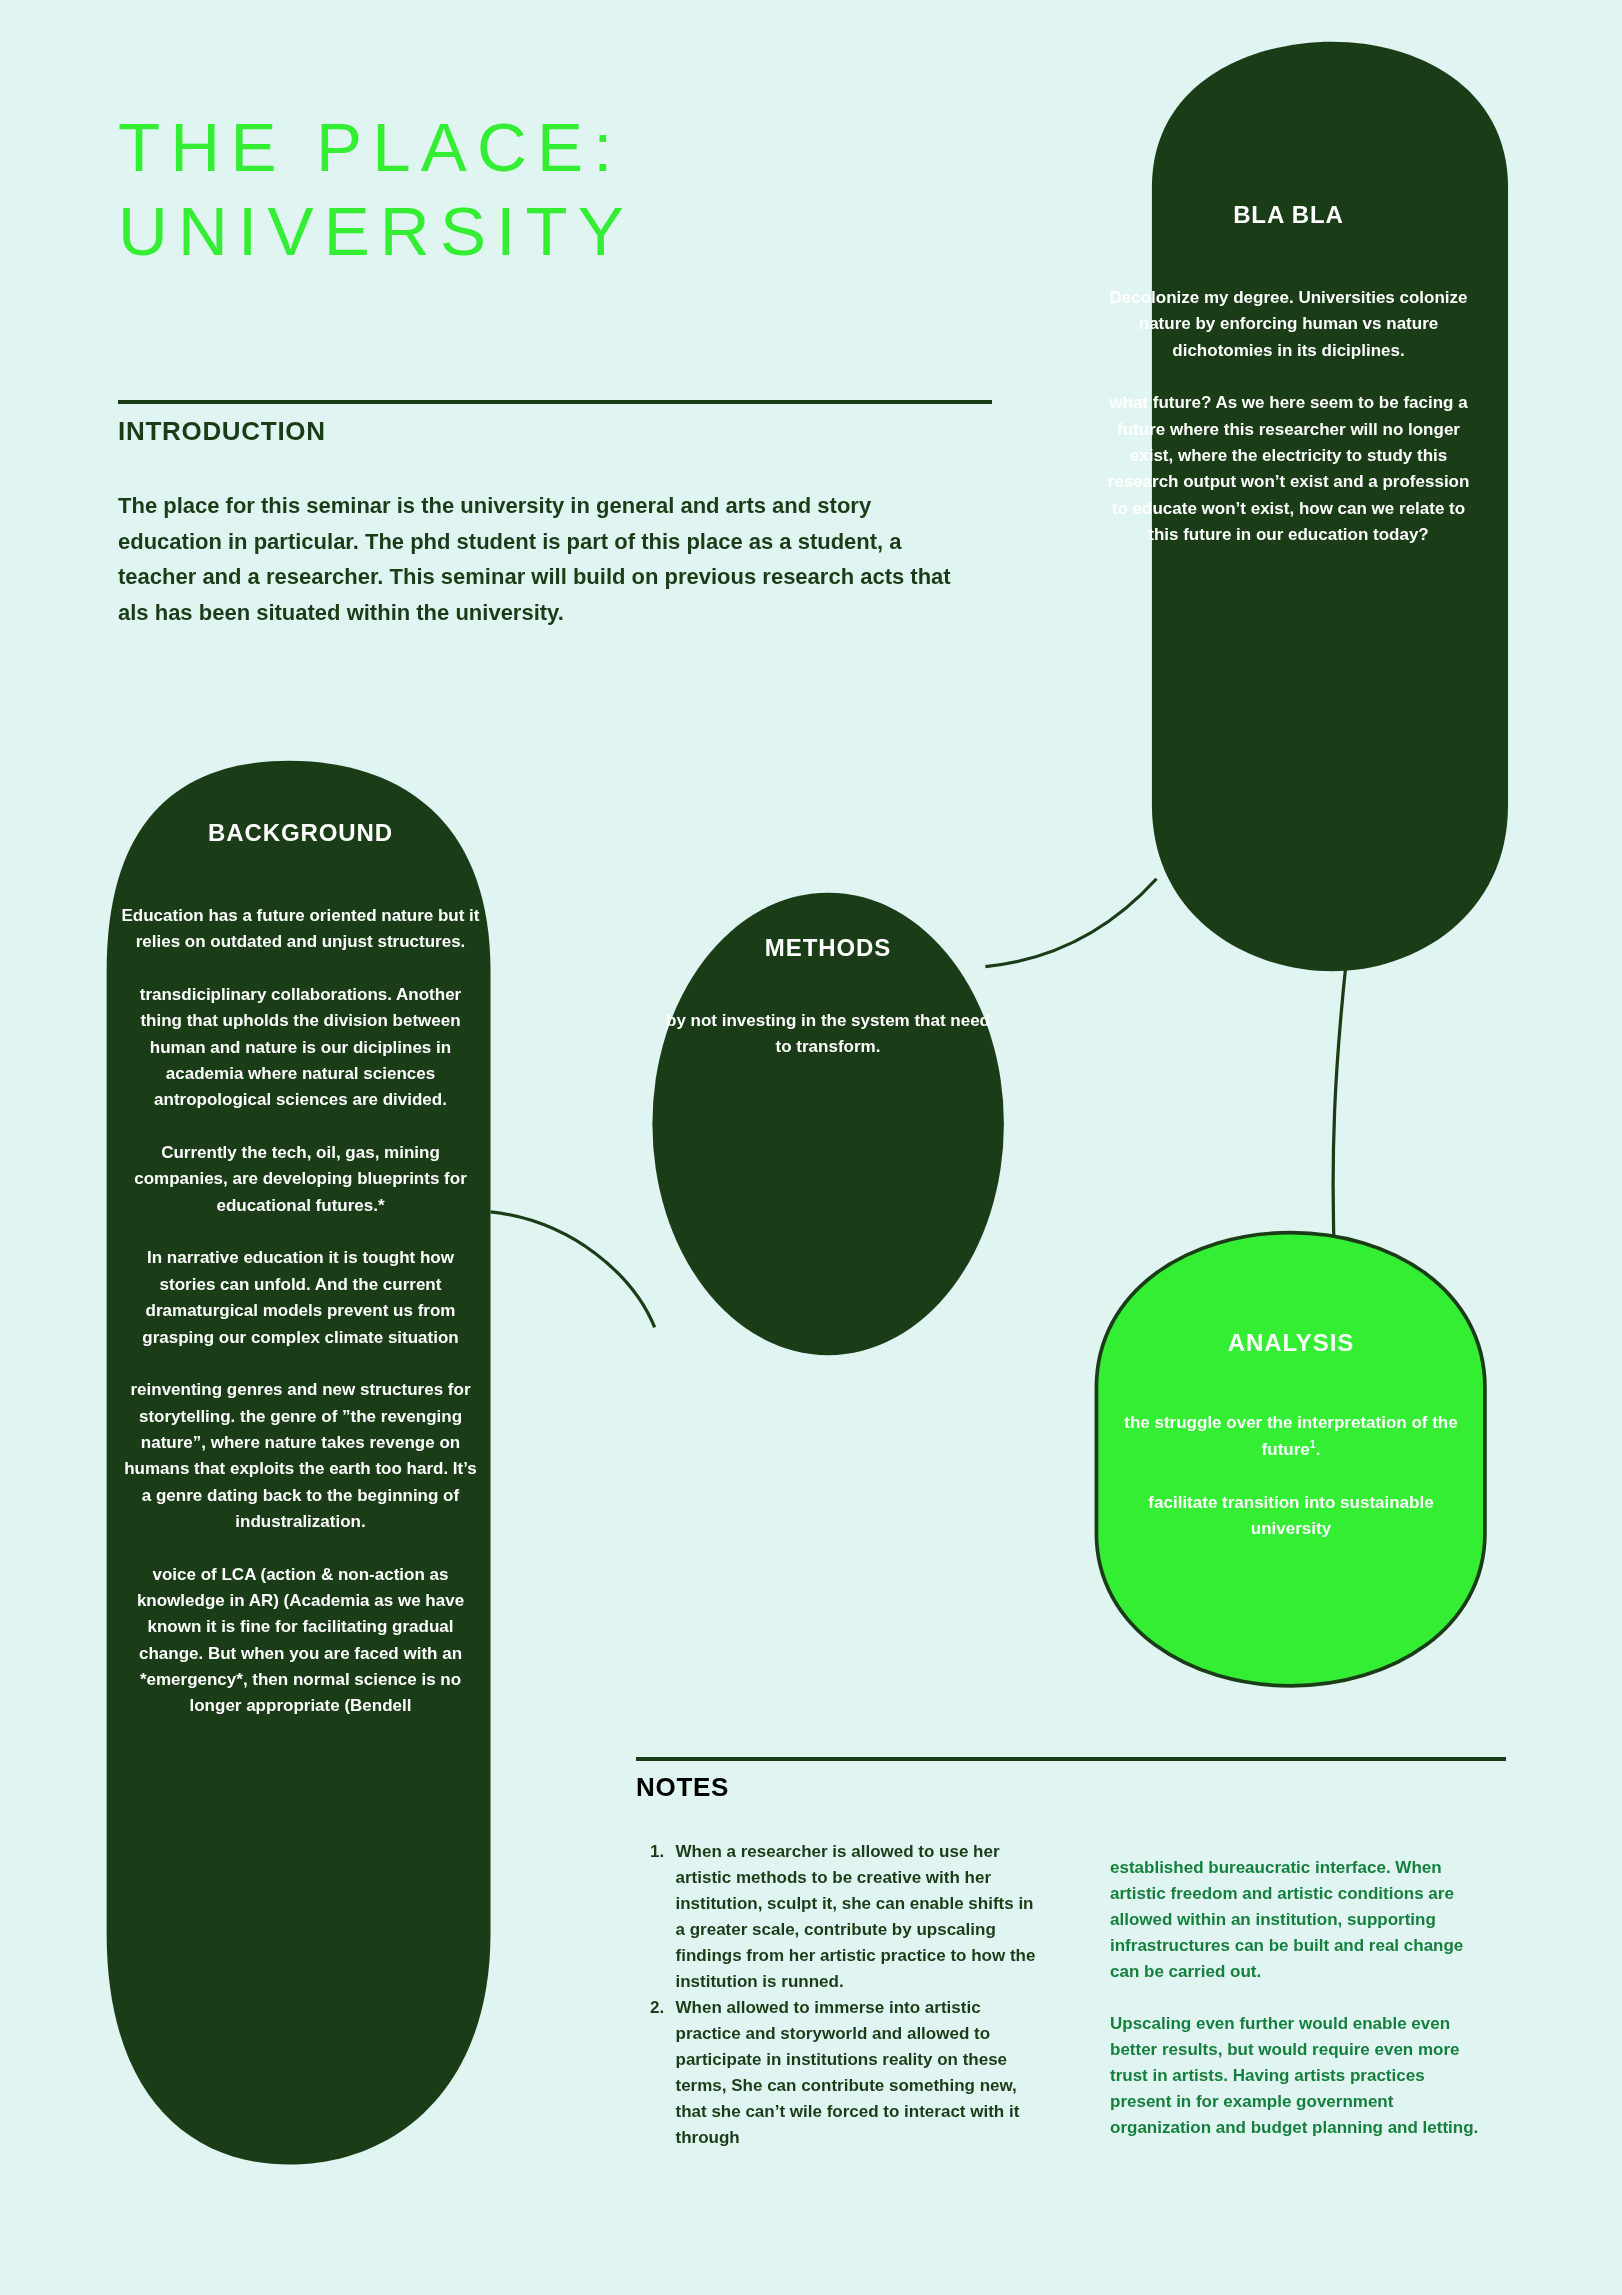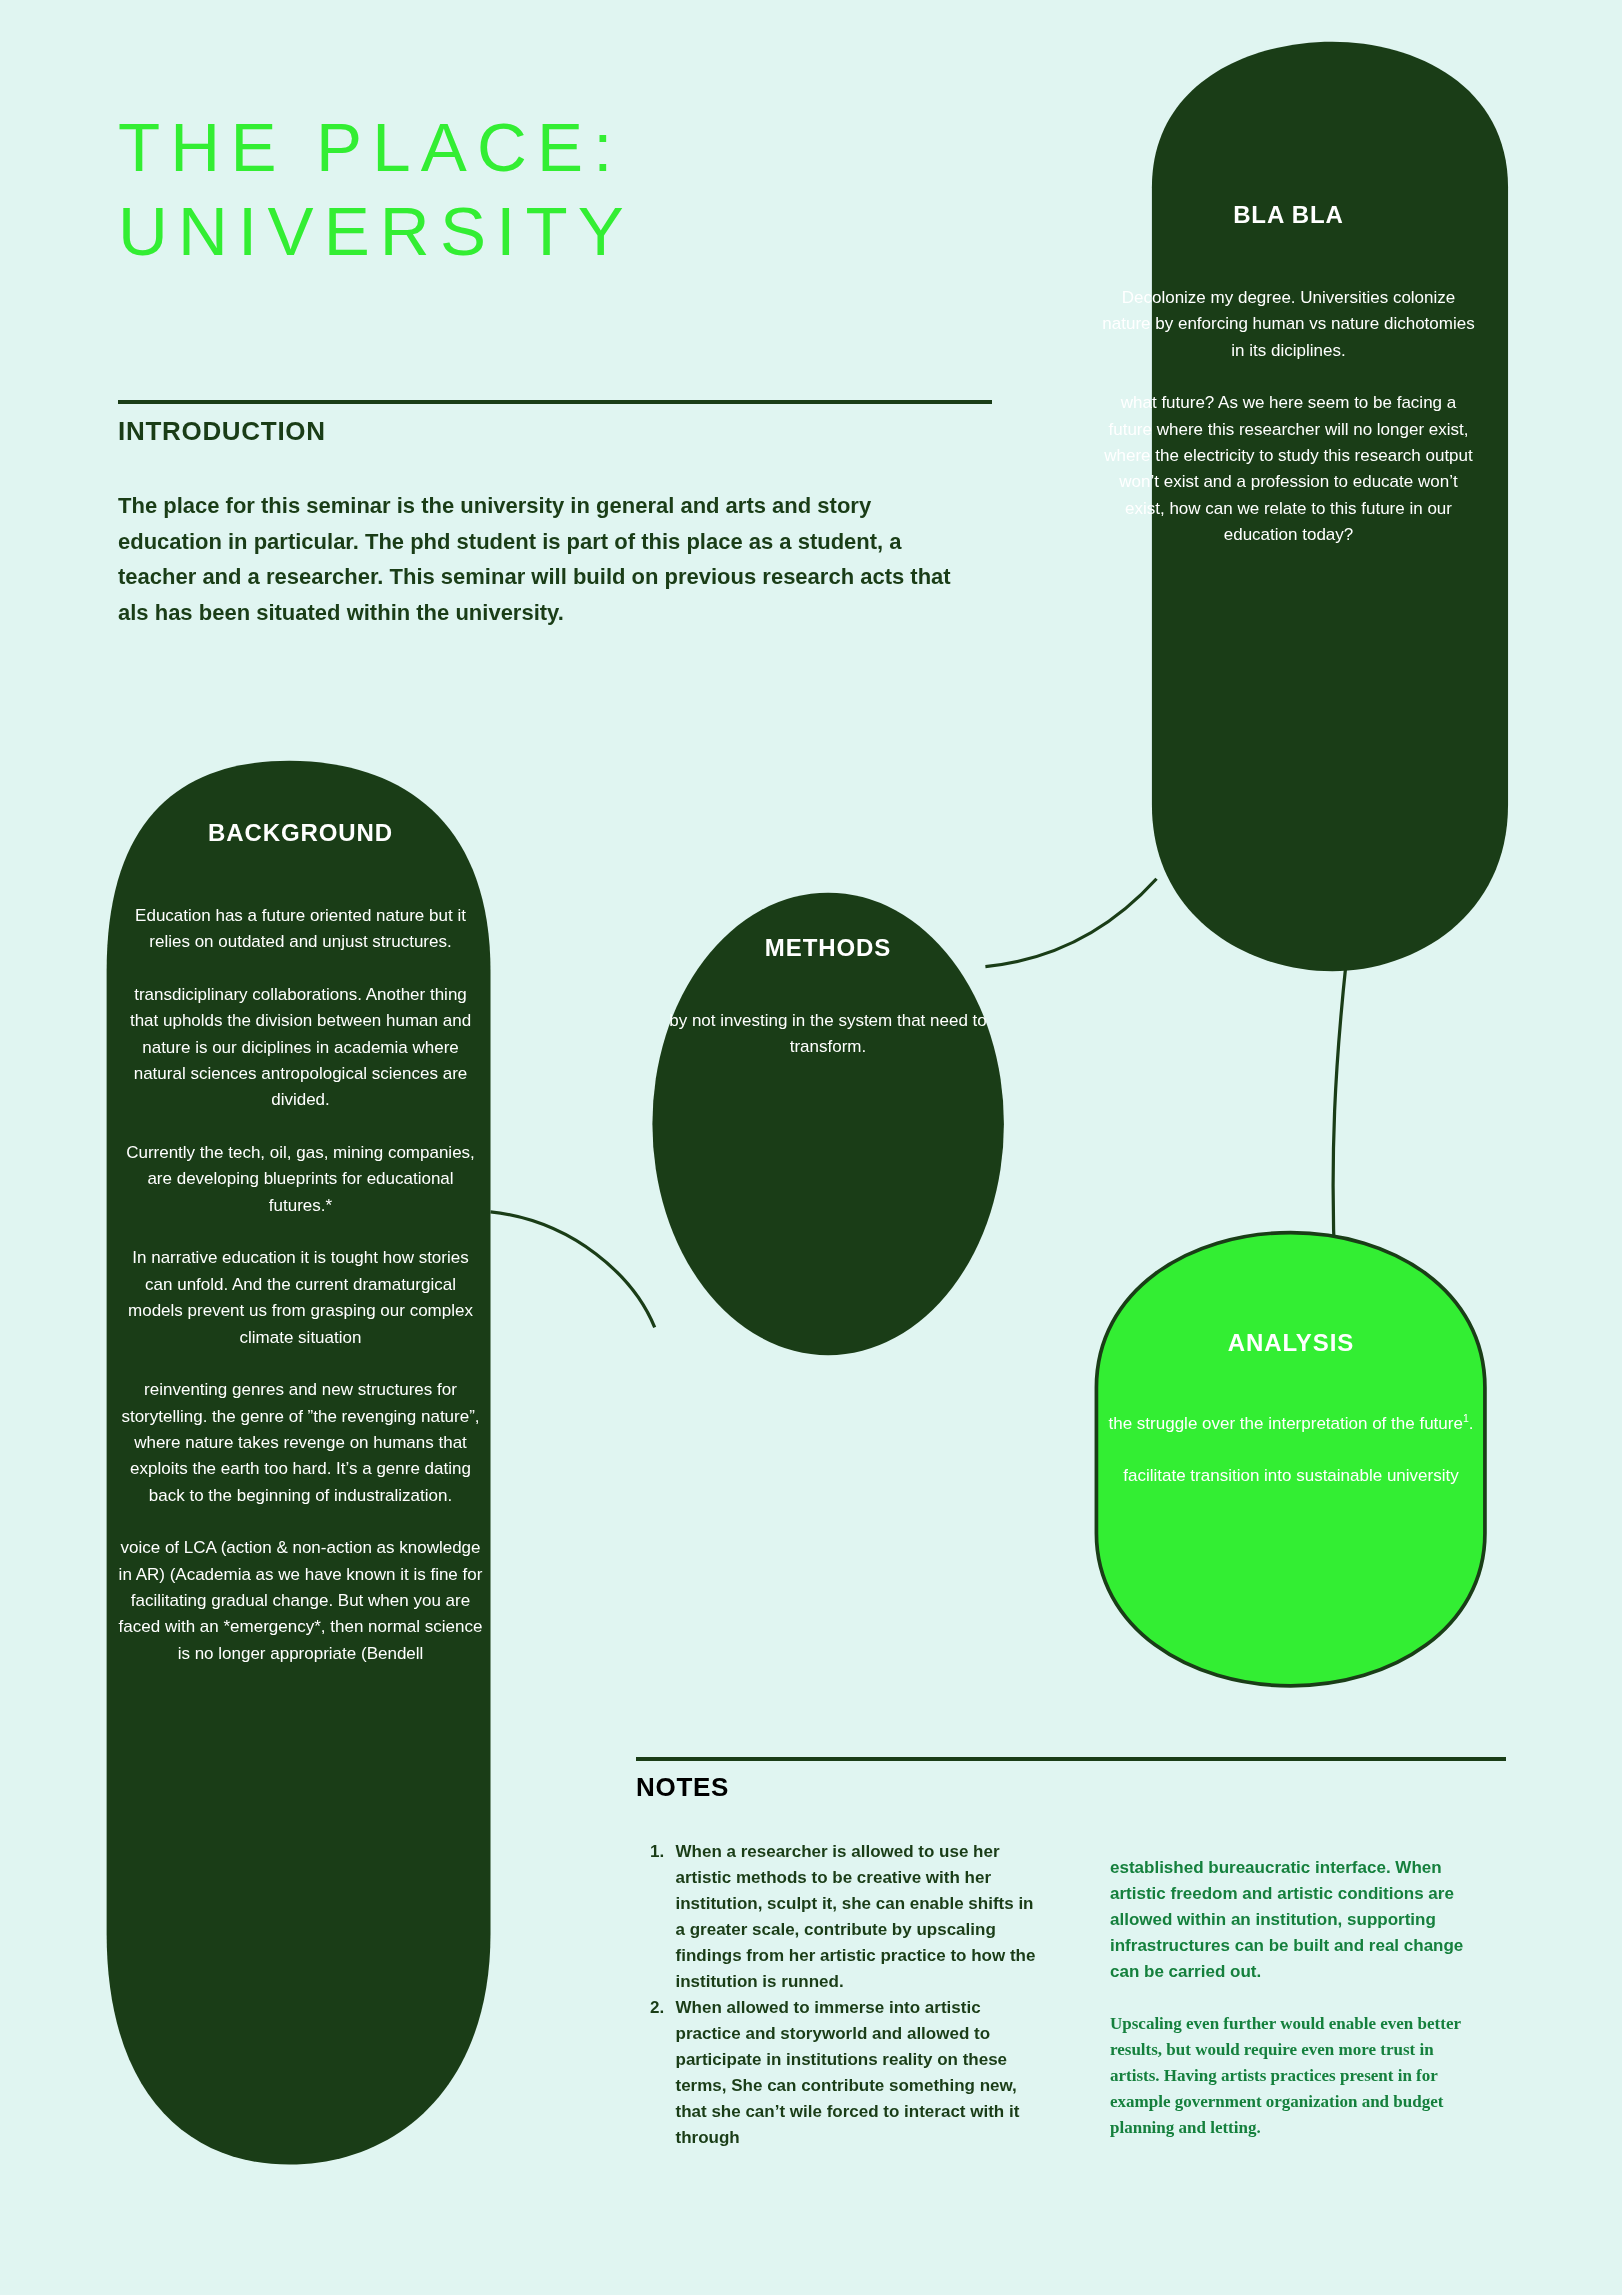--- a/index.html
+++ b/index.html
@@ -45,21 +45,21 @@
     margin:0;
   }
 
   
   .blob-text { position:absolute; text-align:center; }
   .blob-head {
     font-size:24px; font-weight:bold; color:#FFFFFF;
     letter-spacing:0.9px; margin:0 0 0 0;
   }
   .blob-para {
-    font-size:17px; font-weight:normal; color:#FFFFFF;
+    font-size:17px; font-weight:bold; color:#FFFFFF;
     line-height:1.55; margin:0;
   }
   .blob-para + .blob-para { margin-top:1.55em; }
 
   
   #blablabox { left:1101px; top:201px; width:375px; }
   #blablabox .blob-head { margin-bottom:56px; }
 
   
   #backgroundbox { left:118px; top:819px; width:365px; }
@@ -88,21 +88,21 @@
   }
   .notes-col { width:409px; }
   ol.notes-list {
     margin:0; padding-left:33px;
     color:#1A3D17; font-size:17px; font-weight:bold; line-height:1.53;
   }
   ol.notes-list li { margin:0 0 0 0; padding-left:6.5px; }
   .notes-para {
     color:#15803d; font-size:17px; font-weight:bold; line-height:1.53; margin:16px;
   }
-  .notes-para + .notes-para { margin-top:1.5em;font-family:Liberation Serif, serif; }
+  .notes-para + .notes-para { margin-top:1.5em; }
   sup { font-size:0.62em; vertical-align:super; }
 </style>
 </head>
 <body>
 
 <div class="poster">
 
   <svg id="blob-layer" viewBox="0 0 3508 4962" width="1623" height="2295" xmlns="http://www.w3.org/2000/svg">
 
     <path d="M1060 2620 C1240 2640 1370 2760 1415 2870" fill="none" stroke="#1A3D17" stroke-width="7"></path>

